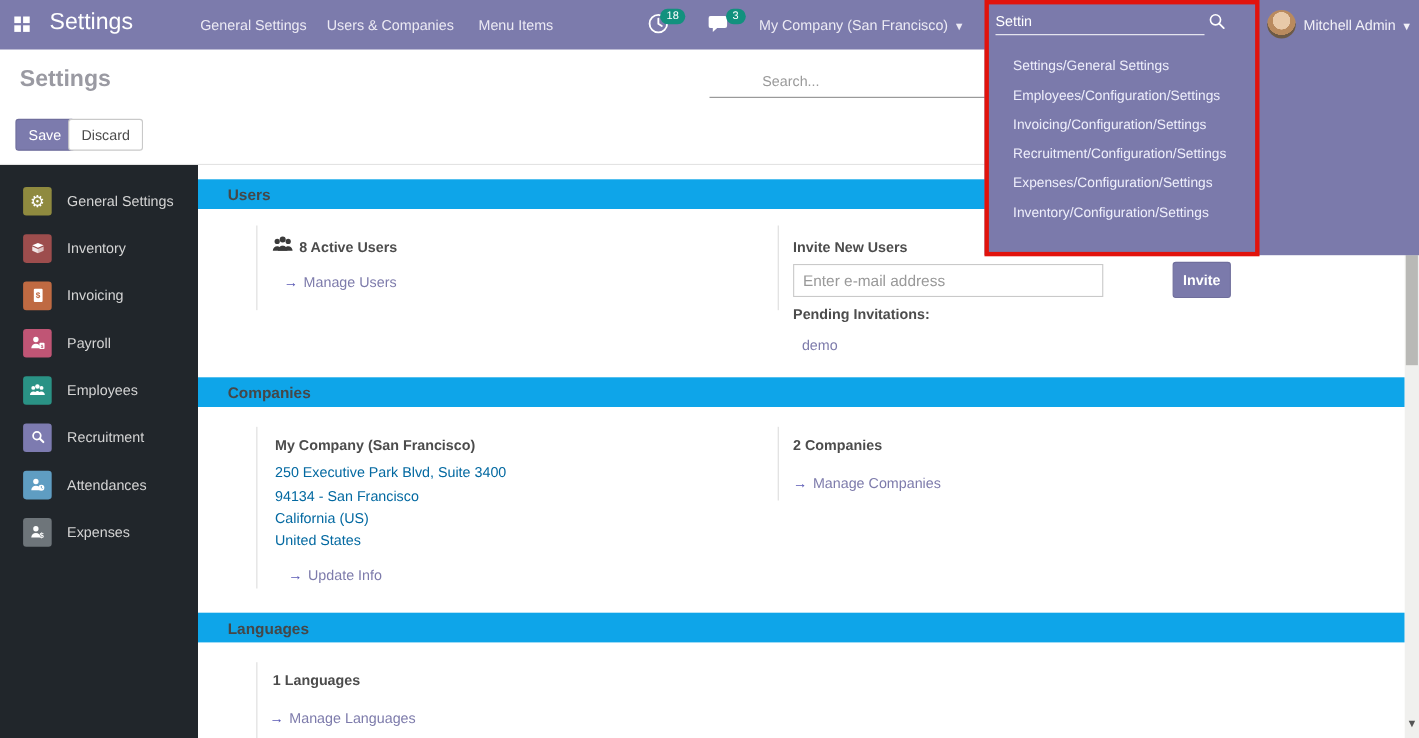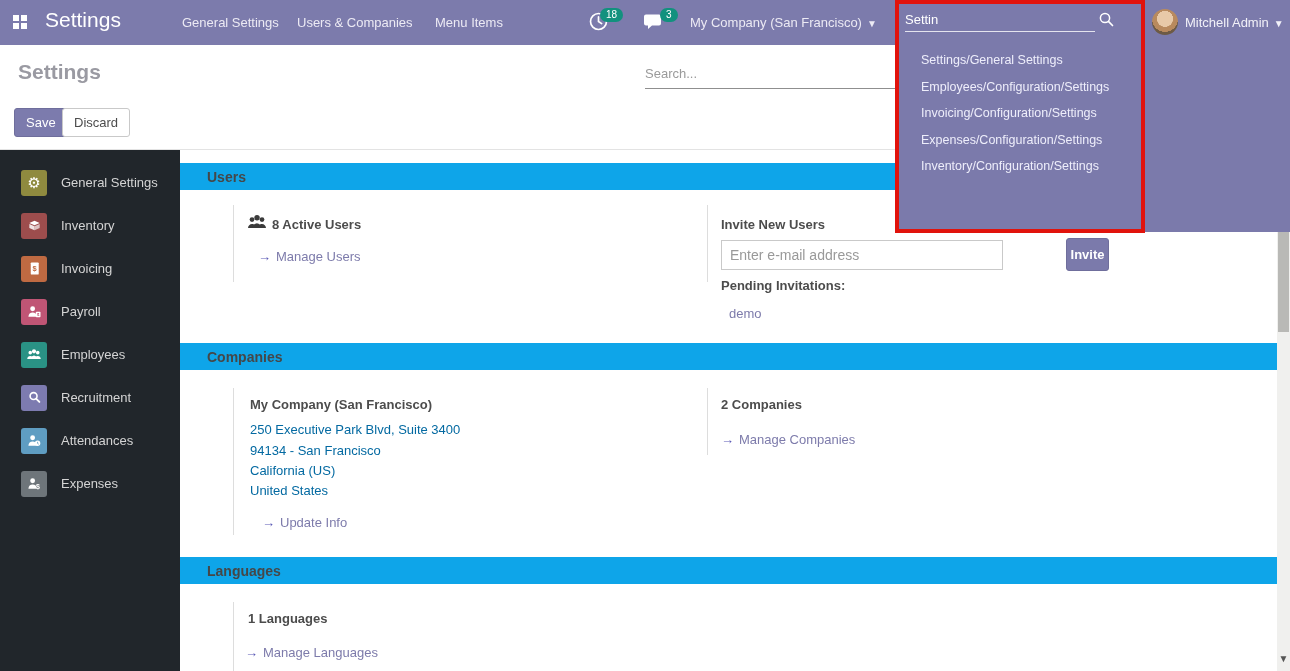--- a/index.html
+++ b/index.html
@@ -41,21 +41,21 @@
     background:#fff; border-bottom:1px solid #e3e3e3; z-index:1; }
   .cp-title { position:absolute; left:18px; top:15px; font-size:21px; font-weight:bold; color:#9a9aa2; }
   .btn-save { position:absolute; left:14px; top:63px; background:#7c7bad; color:#fff;
     border:1px solid #6f6e9c; border-radius:3px; font-size:13px; padding:6px 11px; cursor:pointer;
     font-family:"Liberation Sans", sans-serif; }
   .btn-discard { position:absolute; left:62px; top:63px; background:#fff; color:#4c4c4c;
     border:1px solid #c9c9c9; border-radius:3px; font-size:13px; padding:6px 11px; cursor:pointer;
     font-family:"Liberation Sans", sans-serif; }
   .cp-search { position:absolute; left:645px; top:18px; width:252px; height:26px;
     border-bottom:1px solid #8f8f8f; }
-  .cp-search-placeholder { font-size:13px; color:#9a9a9a; line-height:22px; }
+  .cp-search-placeholder { font-size:13px; color:#9a9a9a; line-height:22px;margin-left:48px; }
 
   
   .sidebar { position:absolute; left:0; top:150px; width:180px; height:521px;
     background:#21262b; padding-top:11px; z-index:2; }
   .side-item { display:flex; align-items:center; height:43px; padding-left:21px; cursor:pointer; }
   .side-tile { width:26px; height:26px; border-radius:3px; margin-right:14px; flex:0 0 auto;
     display:flex; align-items:center; justify-content:center; color:#fff; font-size:15px; }
   .side-label { font-size:13px; color:#d4d4d4; white-space:nowrap; }
 
   
@@ -64,21 +64,21 @@
   .band span { position:absolute; left:27px; top:6px; font-size:14px; font-weight:bold; color:#454748; }
   .vline { position:absolute; border-left:1px solid #ddd; }
   .bold13 { position:absolute; font-size:13px; font-weight:bold; color:#4c4c4c; white-space:nowrap; }
   .gray13 { position:absolute; font-size:13px; color:#0369a1; white-space:nowrap; }
   .link { position:absolute; font-size:13px; color:#7d7bab; cursor:pointer; white-space:nowrap; }
   .link .arr { color:#5a59b5; font-weight:bold; margin-right:5px; }
   .email-input { position:absolute; left:541px; top:90px; width:282px; height:30px;
     border:1px solid #c9c9c9; border-radius:0; padding-left:8px; font-size:14px; color:#444;
     font-family:"Liberation Sans", sans-serif; }
   .email-input::placeholder { color:#999; }
-  .btn-invite { position:absolute; left:886px; top:88px; width:43px; height:33px;
+  .btn-invite { position:absolute; left:886px; top:88px; width:53px; height:33px;
     background:#7b7aab; color:#fff; border:1px solid #6f6e9c; border-radius:3px;
     font-size:13px; font-weight:bold; cursor:pointer; font-family:"Liberation Sans", sans-serif; }
 
   
   .scrollbar { position:absolute; left:1277px; top:150px; width:13px; height:521px; background:#f0f0ee; z-index:3; }
   .scroll-thumb { position:absolute; left:1px; top:82px; width:11px; height:100px; background:#b9b9b6; cursor:grab; }
   .scroll-arrow { position:absolute; left:1px; top:503px; width:11px; text-align:center;
     font-size:10px; color:#555; cursor:pointer; }
 </style>
 </head>
@@ -122,20 +122,21 @@
   <div class="ov-mag">
     <svg width="17" height="17" viewBox="0 0 17 17">
         <circle cx="7" cy="7" r="4.6" stroke="#fff" stroke-width="1.5" fill="none"></circle>
         <line x1="10.4" y1="10.4" x2="14.5" y2="14.5" stroke="#fff" stroke-width="1.7" stroke-linecap="round"></line>
       </svg>
   </div>
   <div class="ov-results">
     <div>Settings/General Settings</div>
     <div>Employees/Configuration/Settings</div>
     <div>Invoicing/Configuration/Settings</div>
+    <div>Recruitment/Configuration/Settings</div>
     <div>Expenses/Configuration/Settings</div>
     <div>Inventory/Configuration/Settings</div>
   </div>
   <div class="avatar"></div>
   <div class="user-name">
     <span>Mitchell Admin</span><span class="caret">▼</span>
   </div>
 </div>
 <div class="red-box"></div>
 

